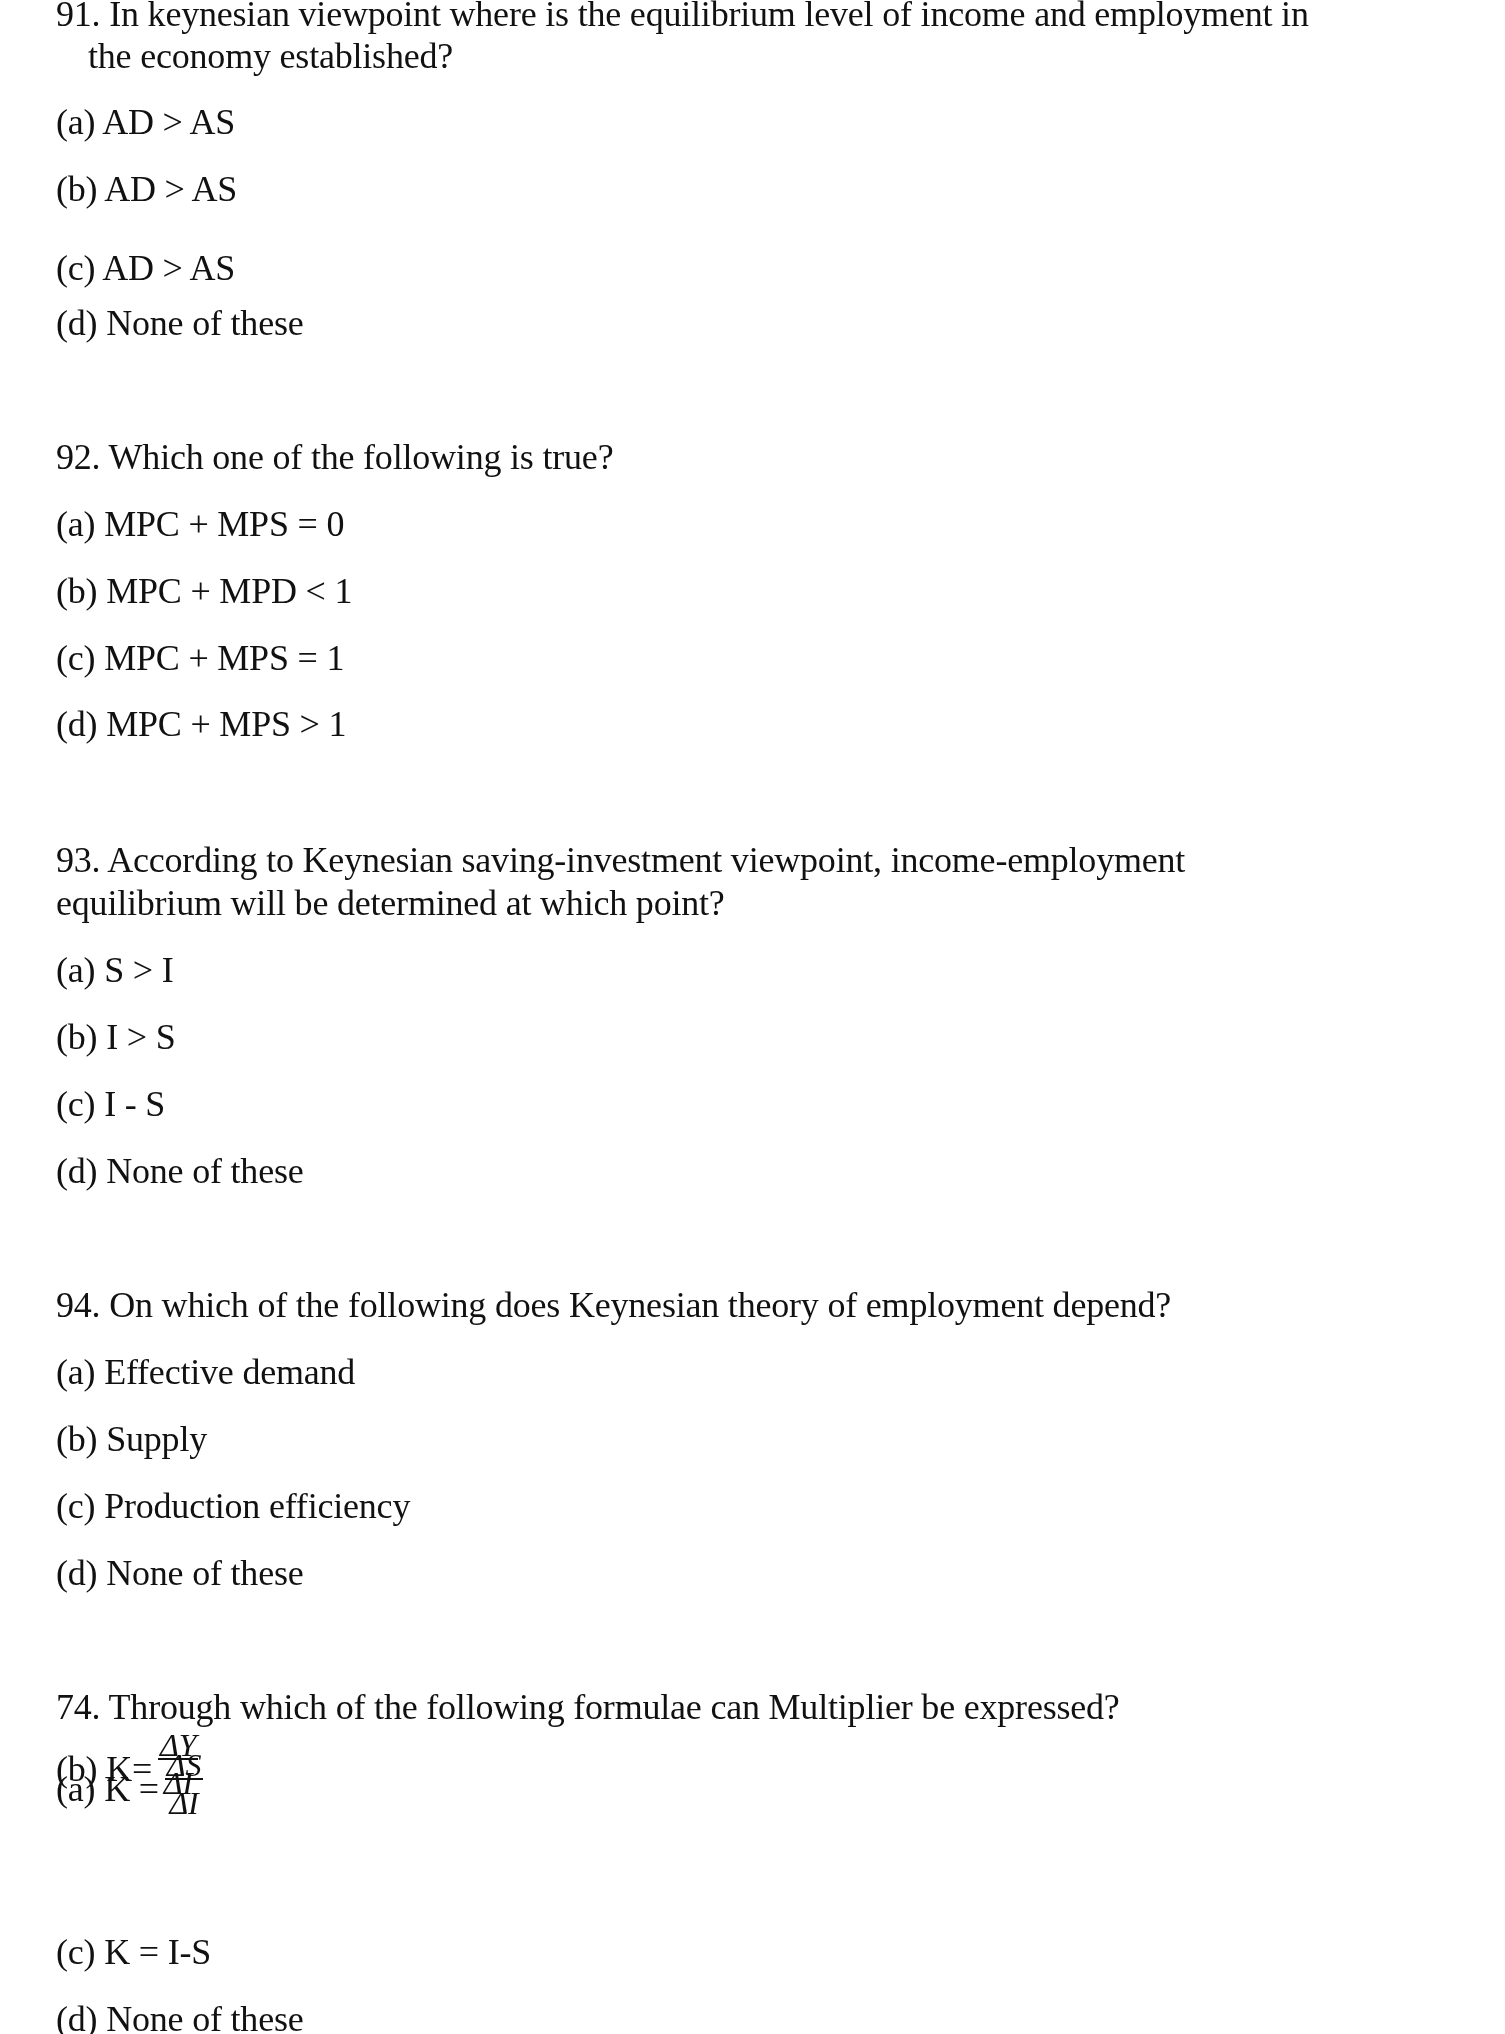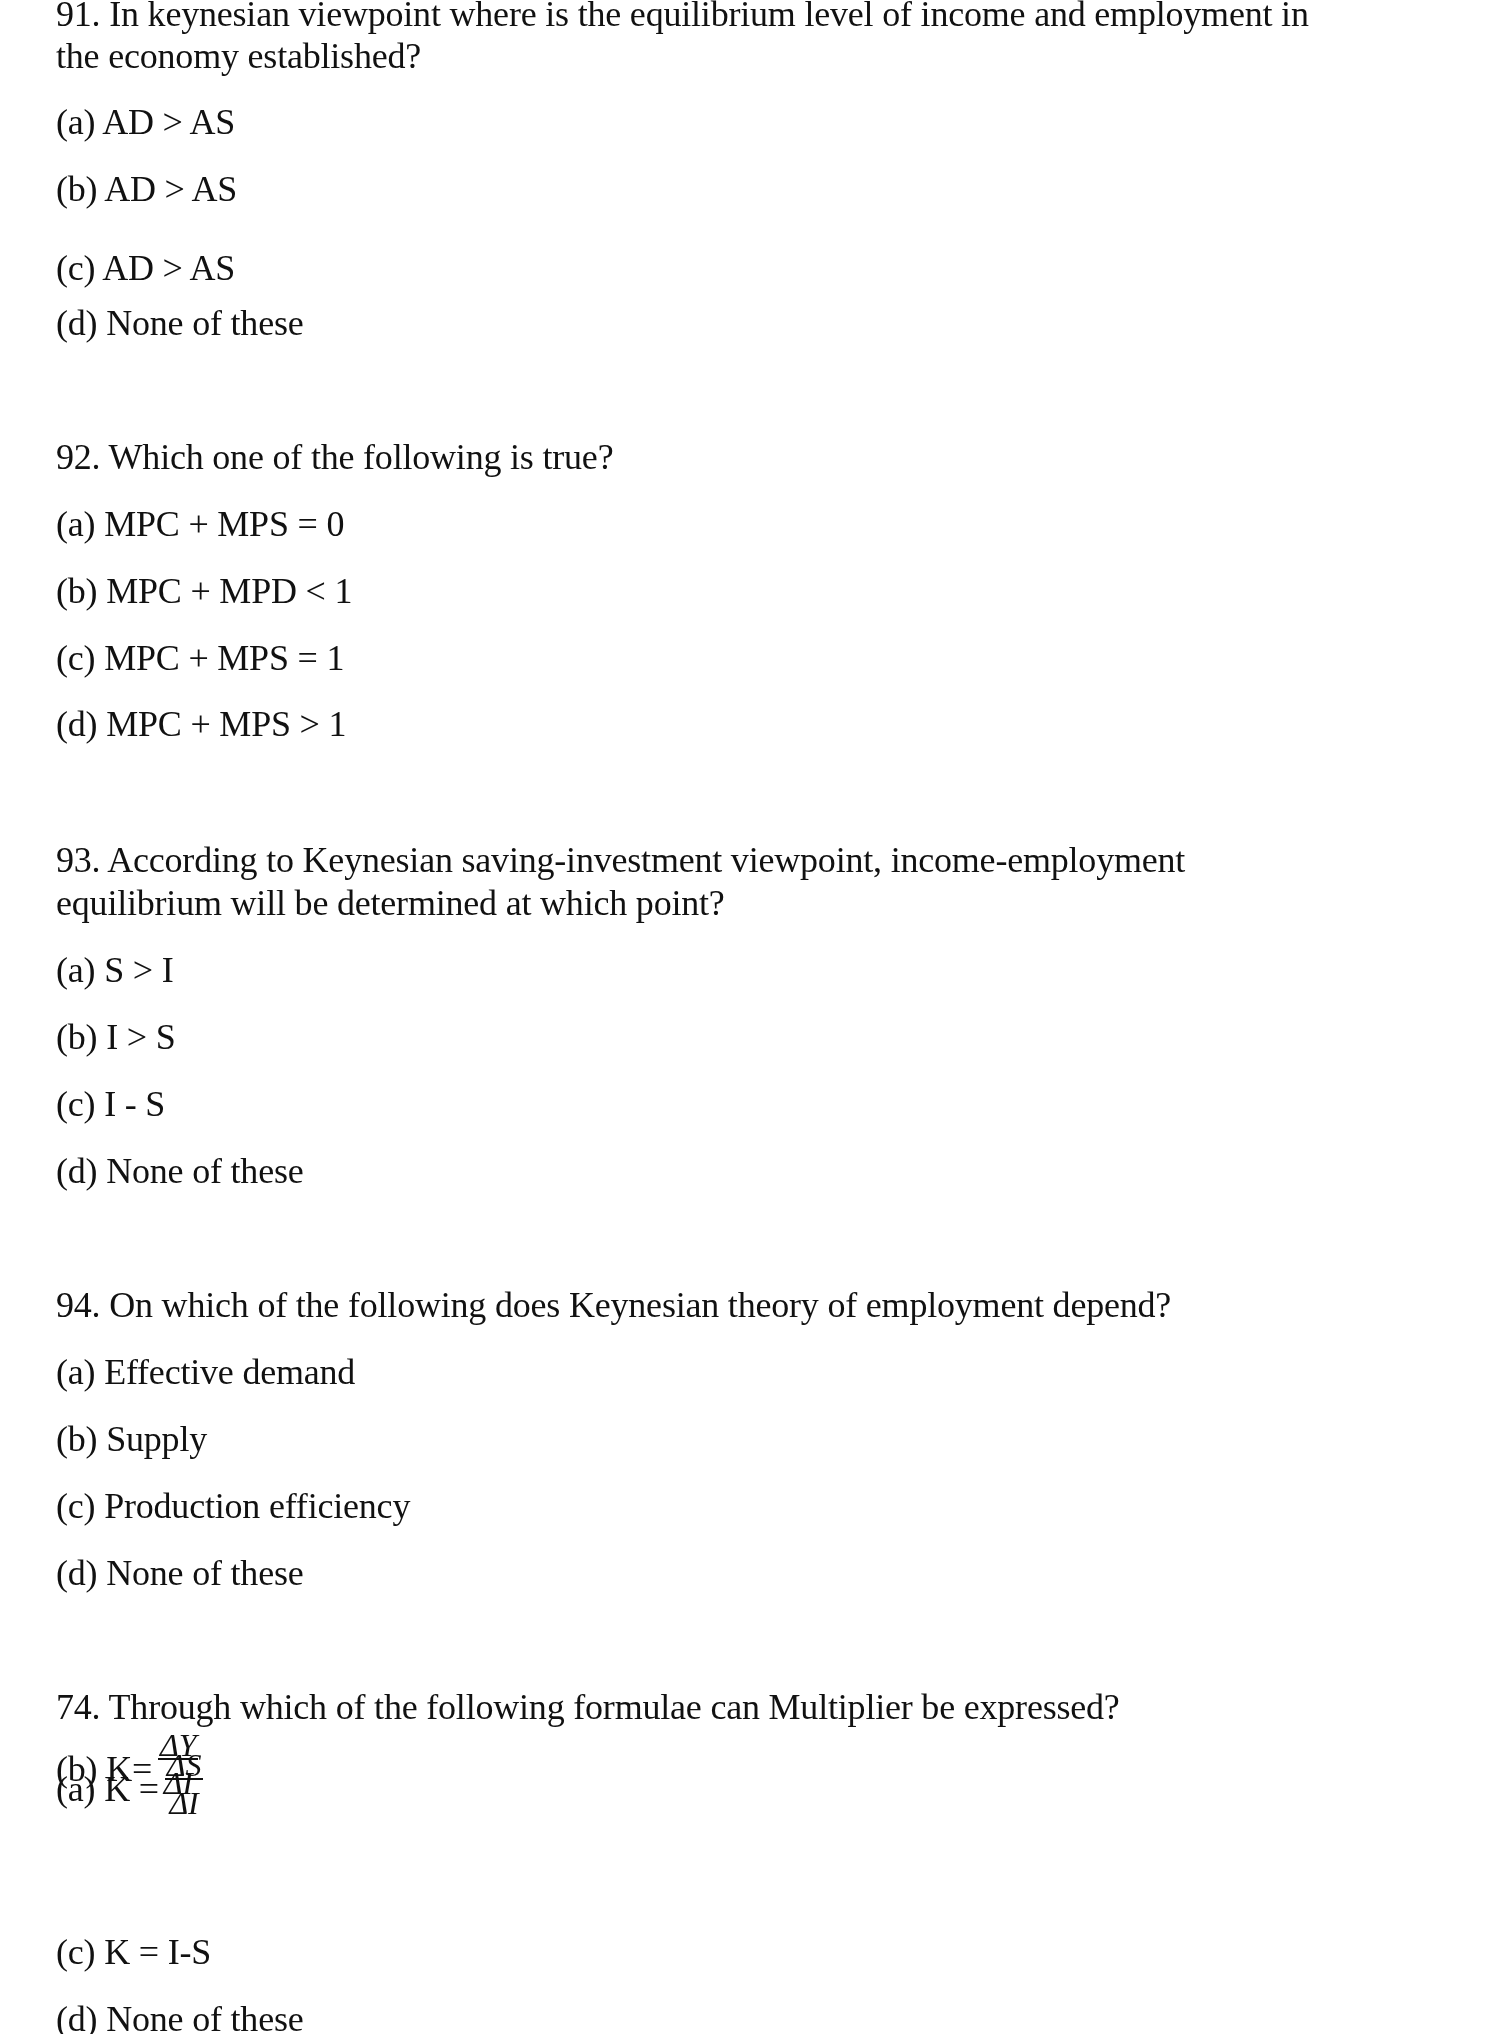--- a/index.html
+++ b/index.html
@@ -41,21 +41,21 @@
       border-bottom: 2.5px solid #111;
     }
     .frac .den {
       padding: 10px 2px;
     }
   </style>
 </head>
 <body>
 
 <div class="line" style="top:-8px;">91. In keynesian viewpoint where is the equilibrium level of income and employment in</div>
-<div class="line" style="top:34px;">the economy established?</div>
+<div class="line" style="top:34px;margin-left:32px;">the economy established?</div>
 <div class="line" style="top:100px;">(a) AD &gt; AS</div>
 <div class="line" style="top:167px;">(b) AD &gt; AS</div>
 <div class="line" style="top:246px;">(c) AD &gt; AS</div>
 <div class="line" style="top:301px;">(d) None of these</div>
 
 <div class="line" style="top:435px;">92. Which one of the following is true?</div>
 <div class="line" style="top:502px;">(a) MPC + MPS = 0</div>
 <div class="line" style="top:569px;">(b) MPC + MPD &lt; 1</div>
 <div class="line" style="top:636px;">(c) MPC + MPS = 1</div>
 <div class="line" style="top:702px;">(d) MPC + MPS &gt; 1</div>

